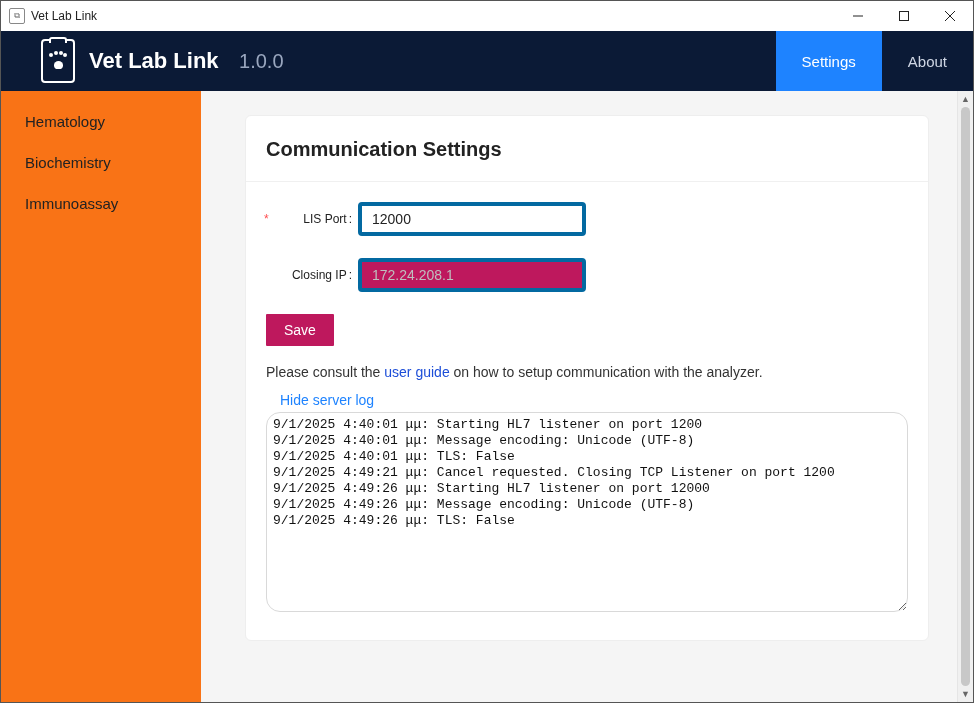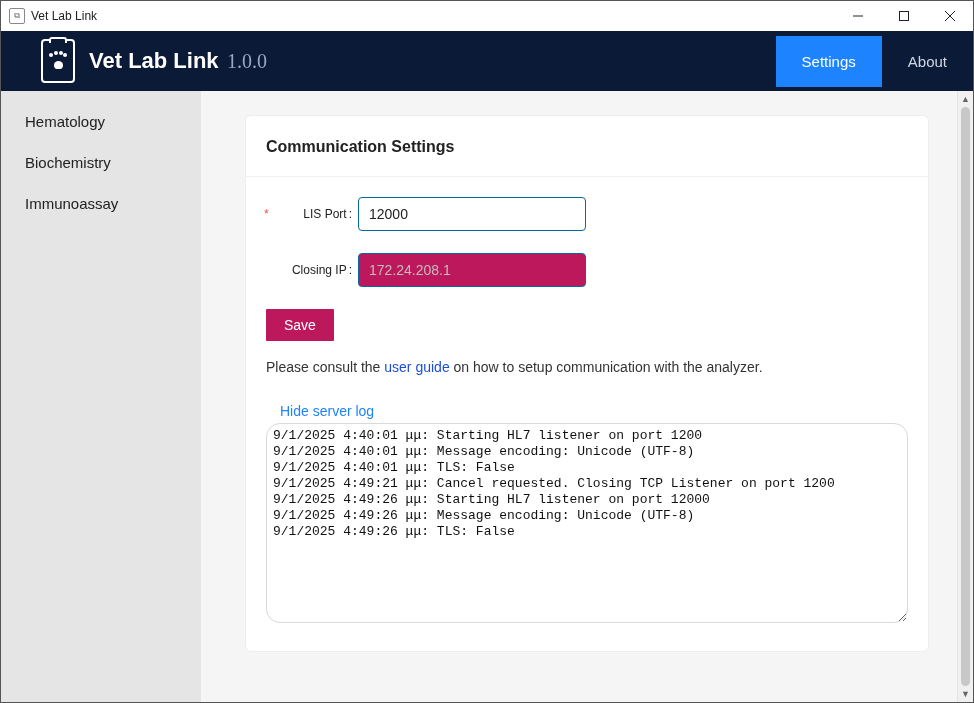--- a/index.html
+++ b/index.html
@@ -20,48 +20,48 @@
   .logo-box { width: 34px; height: 44px; border:2px solid #fff; border-radius:4px; position:relative; display:flex; align-items:center; justify-content:center; }
   .logo-box::before { content:""; position:absolute; top:-4px; left:50%; transform:translateX(-50%); width:14px; height:4px; background:#0b1a36; border:2px solid #fff; border-bottom:none; border-radius:3px 3px 0 0; }
   .paw { width:18px; height:18px; position:relative; }
   .paw .pad { position:absolute; background:#fff; border-radius:50%; }
   .paw .m { width:9px; height:8px; bottom:1px; left:4.5px; border-radius:50% 50% 45% 45%; }
   .paw .t1 { width:4px; height:4px; top:1px; left:0; }
   .paw .t2 { width:4px; height:4px; top:-1px; left:5px; }
   .paw .t3 { width:4px; height:4px; top:-1px; left:10px; }
   .paw .t4 { width:4px; height:4px; top:1px; left:14px; }
   .app-name { font-size:22px; font-weight:700; }
-  .app-version { font-size:20px; font-weight:400; color:#9aa7bf; margin-left:4px;font-family:Liberation Serif, serif; }
+  .app-version { font-size:20px; font-weight:400; color:#9aa7bf; margin-left:16px; }
   .header-spacer { flex:1; }
-  .nav-item { height:51px; padding: 0 26px; display:flex; align-items:center; color:#cfd6e4; font-size:15px; cursor:pointer; }
+  .nav-item { height:60px; padding: 0 26px; display:flex; align-items:center; color:#cfd6e4; font-size:15px; cursor:pointer; }
   .nav-item.active { background:#1e83ff; color:#fff; }
 
   
   .body { flex:1; display:flex; background:#fff; overflow:hidden; position:relative; }
-  .sidebar { width: 200px; background:#e5e5e5; padding-top:10px; }
+  .sidebar { width: 200px; background:#f97316; padding-top:10px; }
   .side-item { padding: 12px 24px; font-size:15px; color:#222; cursor:pointer; }
 
   .main { flex:1; background:#f5f5f5; padding: 24px 44px 24px 44px; overflow:auto; }
   .card { background:#fff; border:1px solid #eee; border-radius:6px; padding: 0 0 24px 0; }
-  .card-header { padding: 22px 20px 20px 20px; font-size:16px; font-weight:600; color:#222; border-bottom:1px solid #f0f0f0; }
+  .card-header { padding: 22px 20px 20px 20px; font-size:20px; font-weight:600; color:#222; border-bottom:1px solid #f0f0f0; }
   .card-body { padding: 20px 20px 0 20px; }
 
   .form-row { display:flex; align-items:center; margin-bottom: 22px; }
   .form-label { width: 86px; text-align:right; font-size:12px; color:#222; margin-right: 6px; position:relative; }
   .form-label.req::before { content:"*"; color:#ff4d4f; position:absolute; left:-2px; }
   .form-label .colon { margin-left:2px; }
-  .text-input { width: 228px; height:34px; border:1px solid #0369a1; border-radius:4px; padding: 0 10px; font-size:14px; color:#222; }
+  .text-input { width: 228px; height:34px; border:4px solid #0369a1; border-radius:4px; padding: 0 10px; font-size:14px; color:#222; }
   .text-input.disabled { background:#be185d; color:#bfbfbf; }
 
   .btn-primary { background:#be185d; color:#fff; border:none; border-radius:1px; padding: 8px 18px; font-size:14px; cursor:pointer; }
 
   .hint { margin-top: 18px; font-size:14px; color:#333; }
   .hint a { color:#1d4ed8; text-decoration:none; }
 
-  .log-toggle { display:block; margin: 28px 0 4px 14px; color:#1e83ff; font-size:14px; text-decoration:none; cursor:pointer; }
+  .log-toggle { display:block; margin: 12px 0 4px 14px; color:#1e83ff; font-size:14px; text-decoration:none; cursor:pointer; }
 
   .log-box { width:100%; height: 200px; border:1px solid #d9d9d9; border-radius:14px; font-family: "Courier New", monospace; font-size:13px; line-height:16px; padding:4px 6px; white-space:pre; overflow:auto; resize: both; color:#111; }
 
   
   .outer-scroll { position:absolute; right:0; top:0; bottom:0; width:16px; background:#f0f0f0; border-left:1px solid #e5e5e5; display:flex; flex-direction:column; align-items:center; }
   .outer-scroll .arrow { height:16px; width:100%; display:flex; align-items:center; justify-content:center; color:#666; font-size:9px; }
   .outer-scroll .track { flex:1; width:100%; position:relative; }
   .outer-scroll .thumb { position:absolute; left:3px; right:3px; top:0; height:100%; background:#c8c8c8; border-radius:5px; }
 </style>
 </head>

